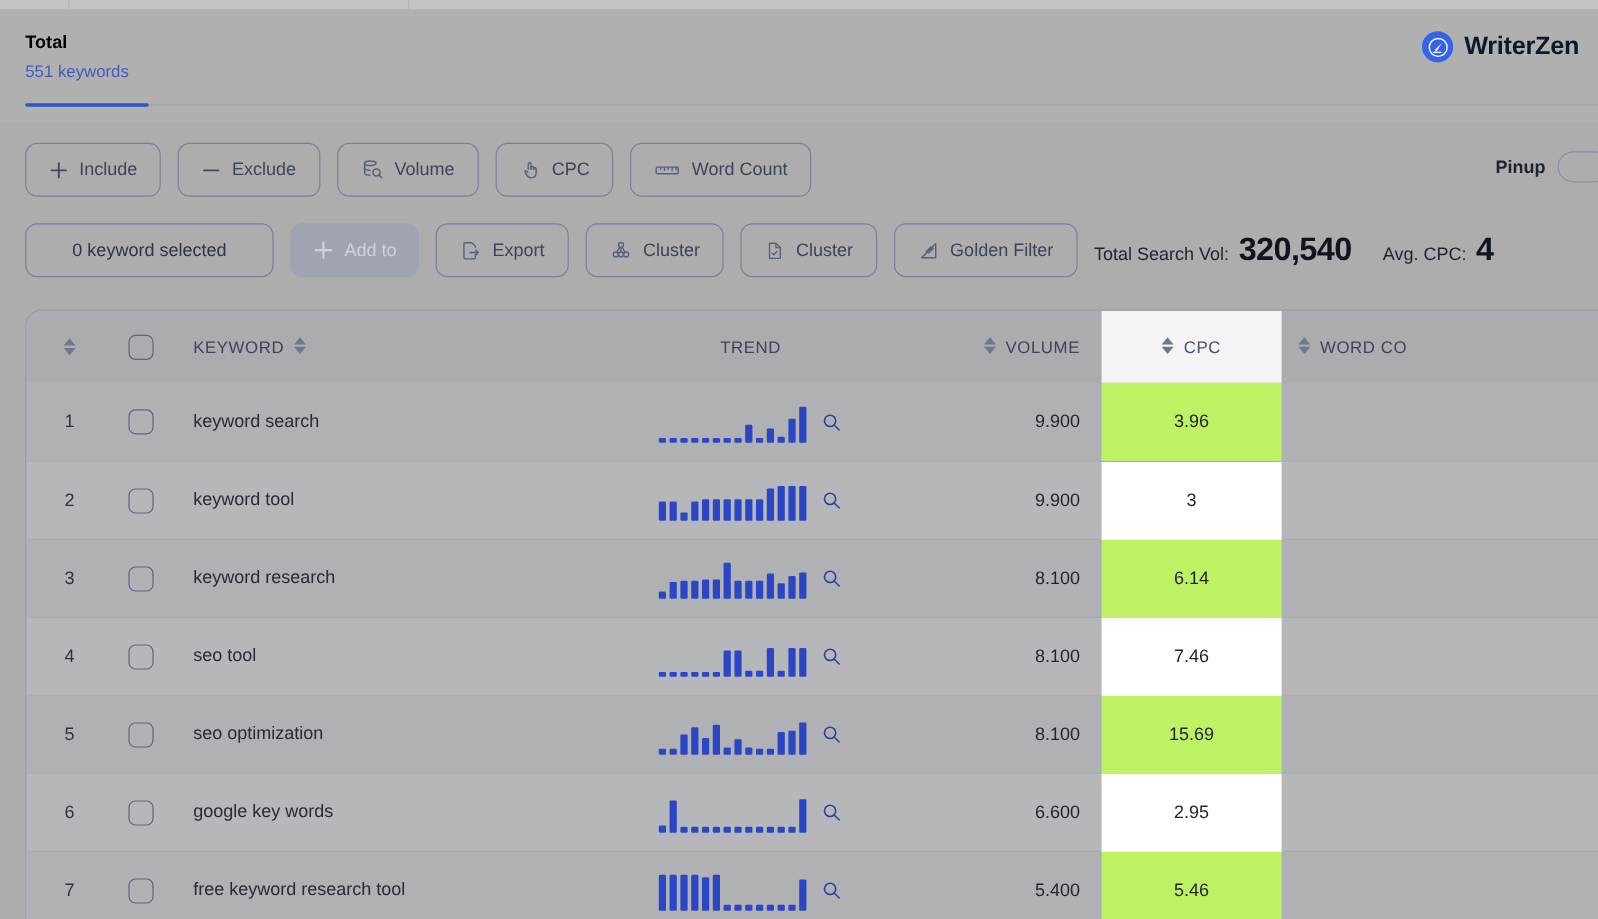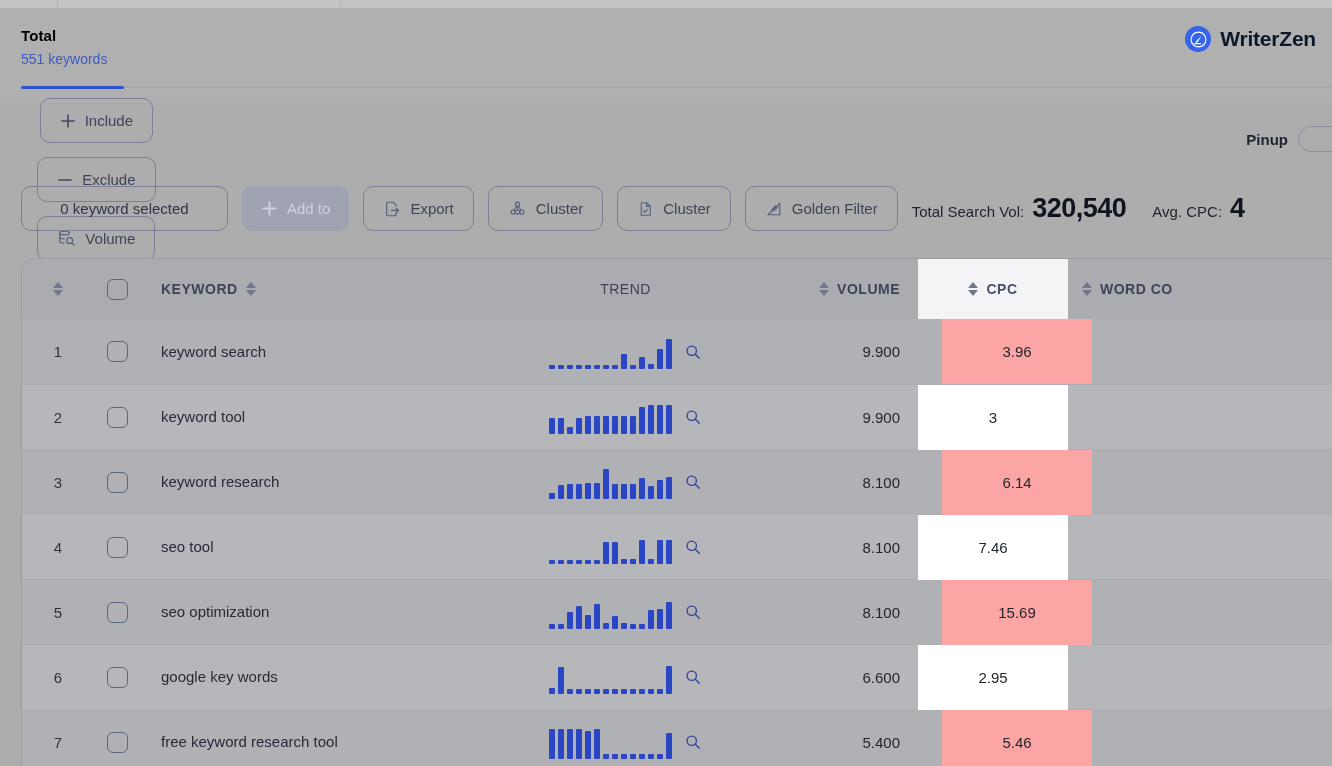--- a/index.html
+++ b/index.html
@@ -23,21 +23,21 @@
   .tab-sub { font-size:14px; color:#3f5bbf; line-height:20px; margin-top:4px; }
   .tab-underline { position:absolute; left:21px; top:78px; width:103px; height:3px; background:#2f55cc; border-radius:2px;}
   .tab-rail { position:absolute; left:124px; top:79px; width:1208px; height:1px; background:#a3a3a3; }
 
   .brand { position:absolute; right:16px; top:18px; display:flex; align-items:center; gap:9px; }
   .brand-mark { width:26px; height:26px; border-radius:50%; background:#3563e9; display:flex; align-items:center; justify-content:center; }
   .brand-name { font-size:21px; font-weight:bold; color:#0f172a; letter-spacing:-.2px; }
 
   
   .toolbar { position:absolute; left:21px; display:flex; align-items:center; gap:14px; }
-  .row1 { top:98px;flex-direction:column; }
+  .row1 { top:119px; }
   .row2 { top:186px; }
 
   .btn {
     height:45px; border:1.4px solid #7b8096; border-radius:10px;
     display:flex; align-items:center; justify-content:center; gap:9px;
     padding:0 19px; font-size:15px; color:#3d4457; background:transparent;
     white-space:nowrap; cursor:pointer;
   }
   .btn.plain { color:#2f3545; }
   .btn.disabled { border:none; background:#9fa3b2; color:#cfd2dc; cursor:default; }
@@ -67,21 +67,21 @@
 
   .c-sort  { width:72px; display:flex; justify-content:center; }
   .c-check { width:46px; display:flex; justify-content:center; }
   .c-kw    { width:368px; padding-left:21px; }
   .c-trend { width:235px; display:flex; align-items:center; justify-content:center; gap:12px; }
   .c-vol   { width:175px; display:flex; align-items:center; justify-content:flex-end; padding-right:18px; }
   .c-cpc   { width:150px; display:flex; align-items:center; justify-content:center; }
   .c-wc    { width:170px; display:flex; align-items:center; padding-left:14px; }
 
   .cpc-col-head { background:#f4f4f6; height:60px; }
-  .cpc-cell-a { background:#fca5a5; height:65px;margin-left:24px; }
+  .cpc-cell-a { background:#bef264; height:65px; }
   .cpc-cell-b { background:#ffffff; height:65px; }
 
   .th-txt { font-size:14px; color:#3d4457; letter-spacing:.5px; }
   .th-txt.hl { color:#46506d; }
   .idx { font-size:15px; color:#2e3340; }
   .kw { font-size:15px; color:#262b36; }
   .vol { font-size:15px; color:#22272f; }
   .cpc { font-size:15px; color:#22272f; }
 
   .cb {
@@ -89,21 +89,21 @@
   }
   .sorticon { display:flex; flex-direction:column; align-items:center; gap:2px; cursor:pointer; }
   .sorticon i { display:block; width:0; height:0; border-left:5px solid transparent; border-right:5px solid transparent; }
   .sorticon i.up { border-bottom:6px solid #6f778d; }
   .sorticon i.dn { border-top:6px solid #6f778d; }
 
   .spark { display:flex; align-items:flex-end; gap:3px; height:34px; }
   .spark span { width:6px; background:#2b46c4; border-radius:1px; display:block; }
   .mag { color:#34409c; display:flex; align-items:center; }
 
-  .th-sortwrap { display:flex; align-items:center; gap:8px;font-weight:bold; }
+  .th-sortwrap { display:flex; align-items:flex-start; gap:8px; }
 </style>
 </head>
 <body>
 
 <div class="page">
 
   <div class="chrome-strip"></div>
   <div class="chrome-seam" style="left:57px"></div>
   <div class="chrome-seam" style="left:340px"></div>
 

